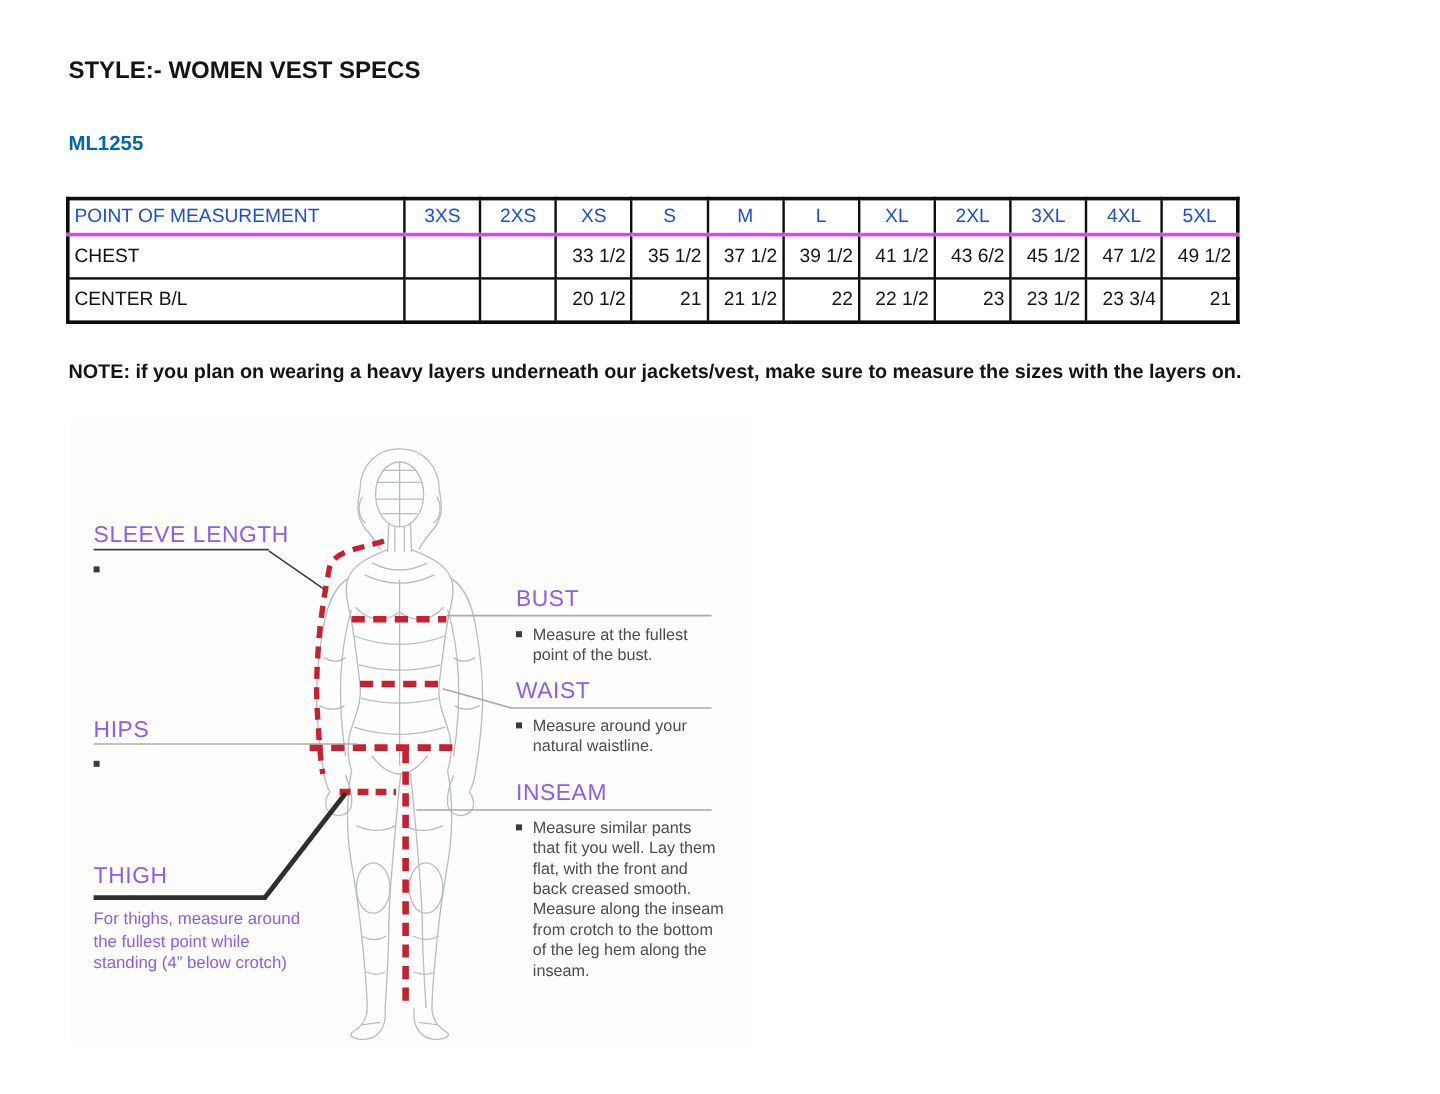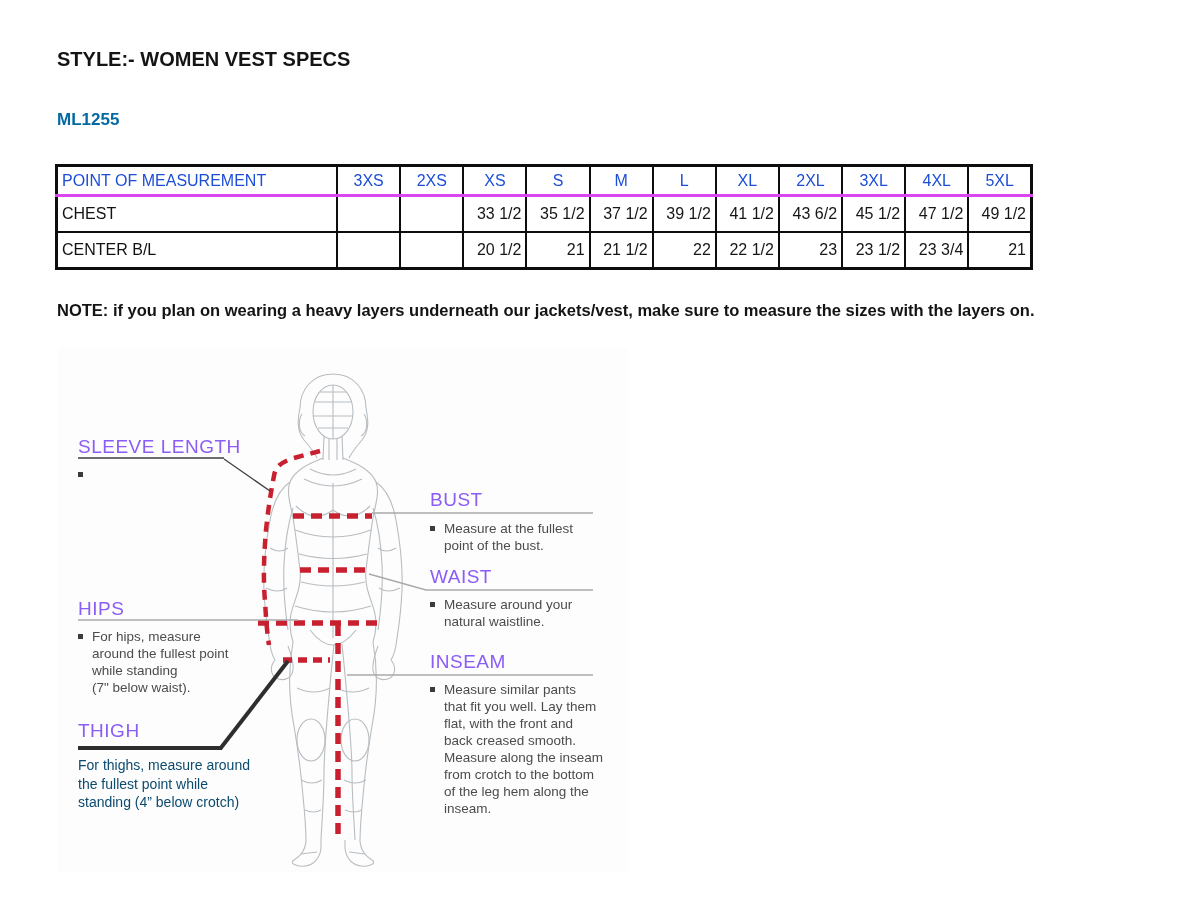--- a/index.html
+++ b/index.html
@@ -63,21 +63,21 @@
   }
   .dg-text{
     position:relative;margin:0;
     font-size:13.5px;line-height:17px;color:#4c4c4c;
     white-space:pre-line;
   }
   .dg-text.bulleted{padding-left:14px;}
   .dg-text.bulleted .sq{
     position:absolute;left:0;top:6px;width:5px;height:5px;background:#3c3c3c;
   }
-  .dg-text.plain{font-size:14px;color:#0c4a6e;line-height:18.5px;}
+  .dg-text.plain{font-size:14px;color:#8b5cf6;line-height:18.5px;}
   .left-col{width:190px;}
   .right-col{width:185px;}
 </style>
 </head>
 <body>
 
 <div class="page">
 
   <div class="style-title">STYLE:- WOMEN VEST SPECS</div>
   <div class="model-no">ML1255</div>
@@ -221,24 +221,21 @@
       <h3>SLEEVE LENGTH</h3>
     </div>
     <div class="dg-block left-col" style="left:20px;top:118px;">
       <p class="dg-text bulleted"><span class="sq"></span></p>
     </div>
 
     <div class="dg-block left-col" style="left:20px;top:250px;">
       <h3>HIPS</h3>
     </div>
     <div class="dg-block left-col" style="left:20px;top:280px;">
-      <p class="dg-text bulleted"><span class="sq"></span><span>For hips, measure
-around the fullest point
-while standing
-(7" below waist).</span></p>
+      <p class="dg-text bulleted"><span class="sq"></span></p>
     </div>
 
     <div class="dg-block left-col" style="left:20px;top:372px;">
       <h3>THIGH</h3>
     </div>
     <div class="dg-block left-col" style="left:20px;top:408px;width:200px;">
       <p class="dg-text plain">For thighs, measure around
 the fullest point while
 standing (4” below crotch)</p>
     </div>

